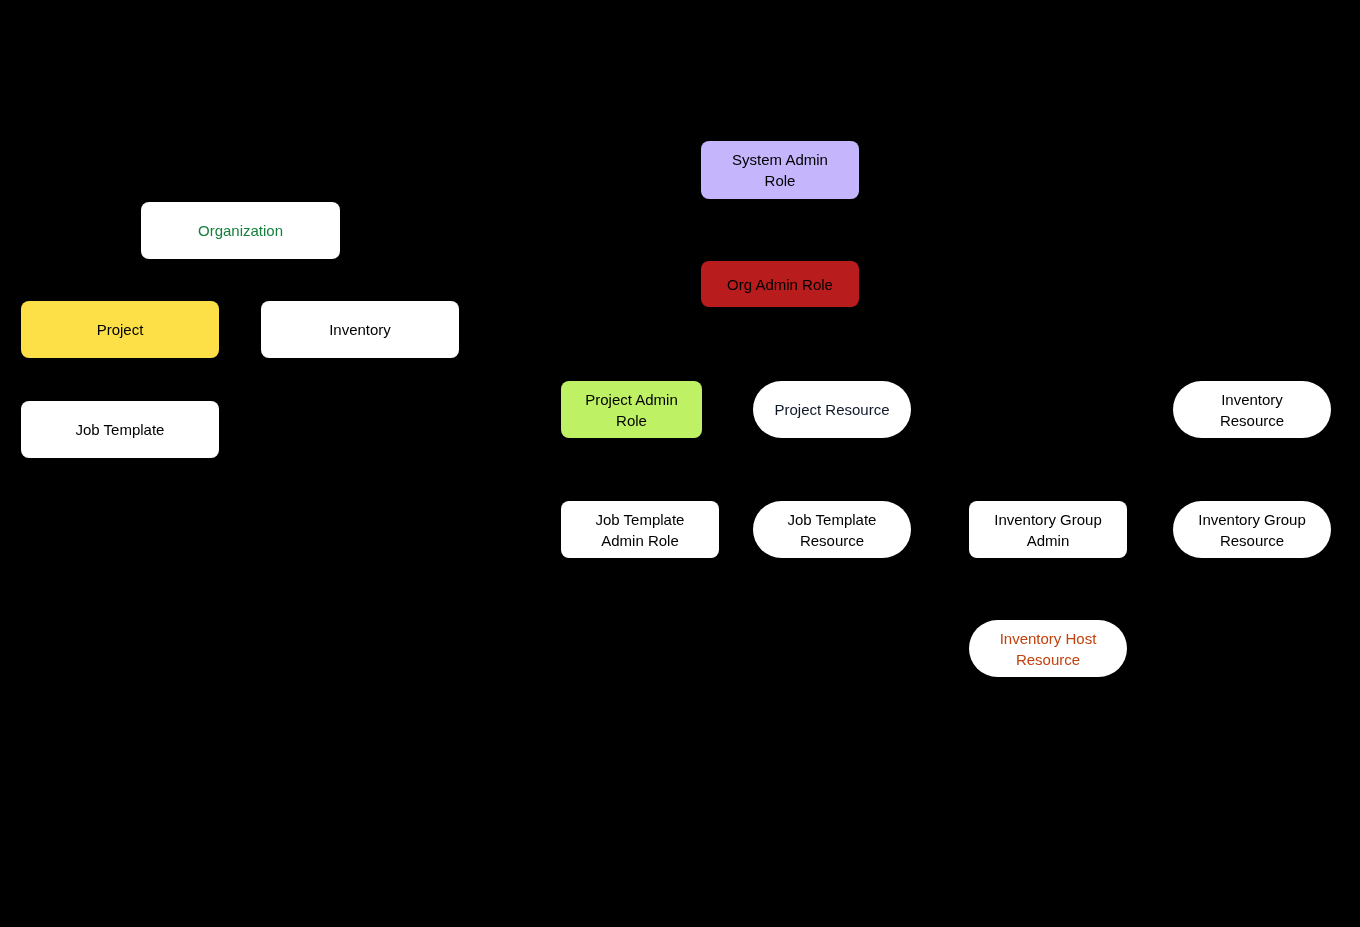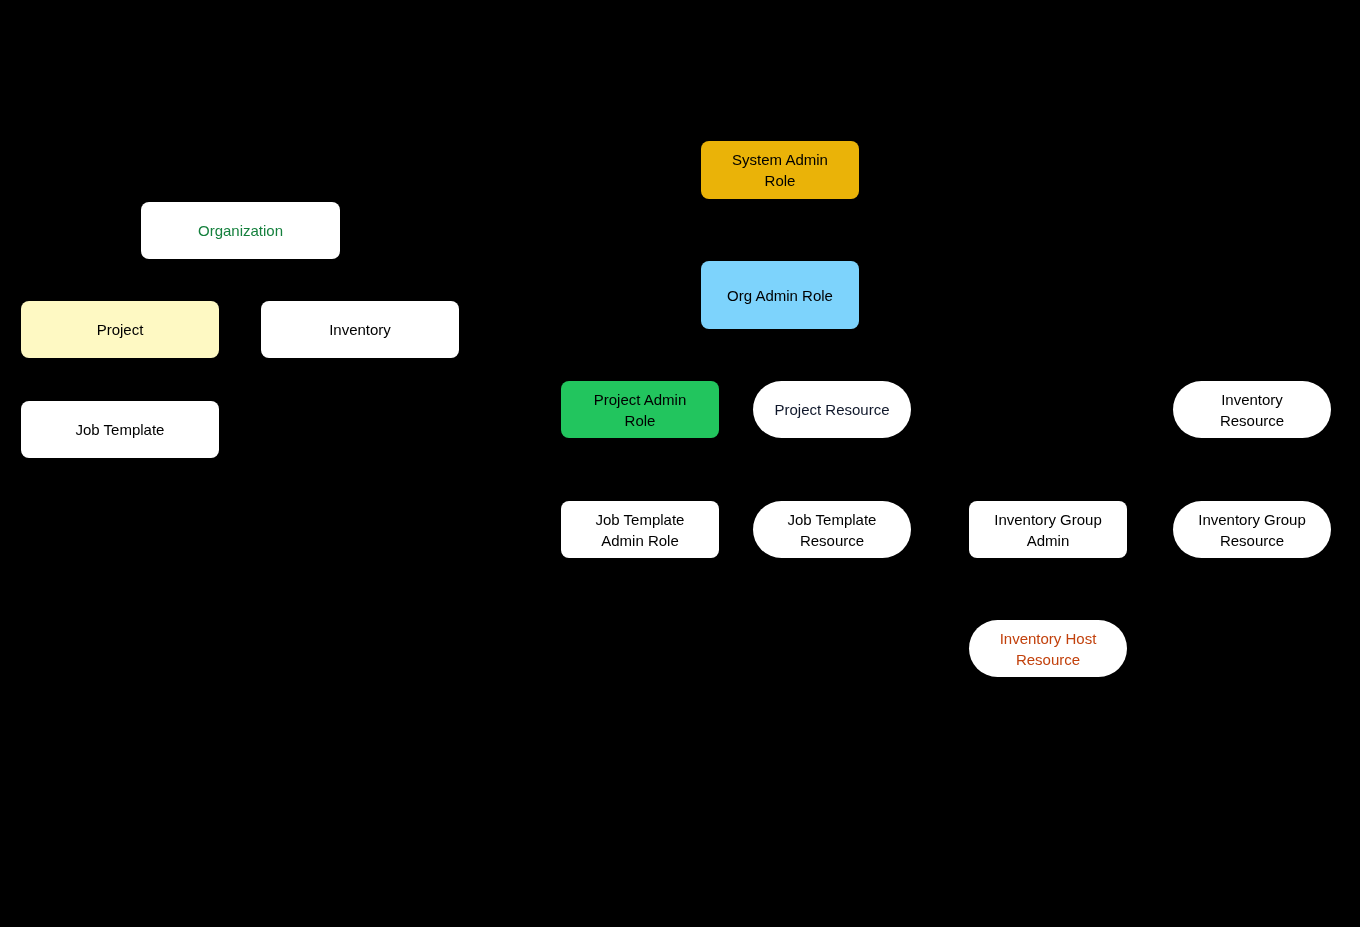--- a/index.html
+++ b/index.html
@@ -37,37 +37,37 @@
     border-radius: 28.5px;
   }
 </style>
 </head>
 <body>
 
 <div class="canvas" id="diagram-canvas" style="background: rgb(0, 0, 0);">
     <div class="node rect" style="left: 141px; top: 202px; width: 199px; height: 57px; background: rgb(255, 255, 255); color: #15803d;">
       <span class="label">Organization</span>
     </div>
-    <div class="node rect" style="left: 21px; top: 301px; width: 198px; height: 57px; background: #fef9c3; color: rgb(0, 0, 0);">
+    <div class="node rect" style="left: 21px; top: 301px; width: 198px; height: 57px; background: #fde047; color: rgb(0, 0, 0);">
       <span class="label">Project</span>
     </div>
     <div class="node rect" style="left: 261px; top: 301px; width: 198px; height: 57px; background: rgb(255, 255, 255); color: rgb(0, 0, 0);">
       <span class="label">Inventory</span>
     </div>
     <div class="node rect" style="left: 21px; top: 401px; width: 198px; height: 57px; background: rgb(255, 255, 255); color: rgb(0, 0, 0);">
       <span class="label">Job Template</span>
     </div>
-    <div class="node rect" style="left: 701px; top: 141px; width: 158px; height: 58px; background: #eab308; color: rgb(0, 0, 0);">
+    <div class="node rect" style="left: 701px; top: 141px; width: 158px; height: 58px; background: #c4b5fd; color: rgb(0, 0, 0);">
       <span class="label">System Admin
 Role</span>
     </div>
-    <div class="node rect" style="left: 701px; top: 261px; width: 158px; height: 68px; background: #7dd3fc; color: rgb(0, 0, 0); justify-content: center;">
+    <div class="node rect" style="left: 701px; top: 261px; width: 158px; height: 46px; background: #b91c1c; color: rgb(0, 0, 0); justify-content: center;">
       <span class="label">Org Admin Role</span>
     </div>
-    <div class="node rect" style="left: 561px; top: 381px; width: 158px; height: 57px; background: #22c55e; color: rgb(0, 0, 0);">
+    <div class="node rect" style="left: 561px; top: 381px; width: 141px; height: 57px; background: #bef264; color: rgb(0, 0, 0);">
       <span class="label">Project Admin
 Role</span>
     </div>
     <div class="node stadium" style="left: 753px; top: 381px; width: 158px; height: 57px; background: rgb(255, 255, 255); color: #0f172a;">
       <span class="label">Project Resource</span>
     </div>
     <div class="node stadium" style="left: 1173px; top: 381px; width: 158px; height: 57px; background: rgb(255, 255, 255); color: rgb(0, 0, 0);">
       <span class="label">Inventory
 Resource</span>
     </div>

